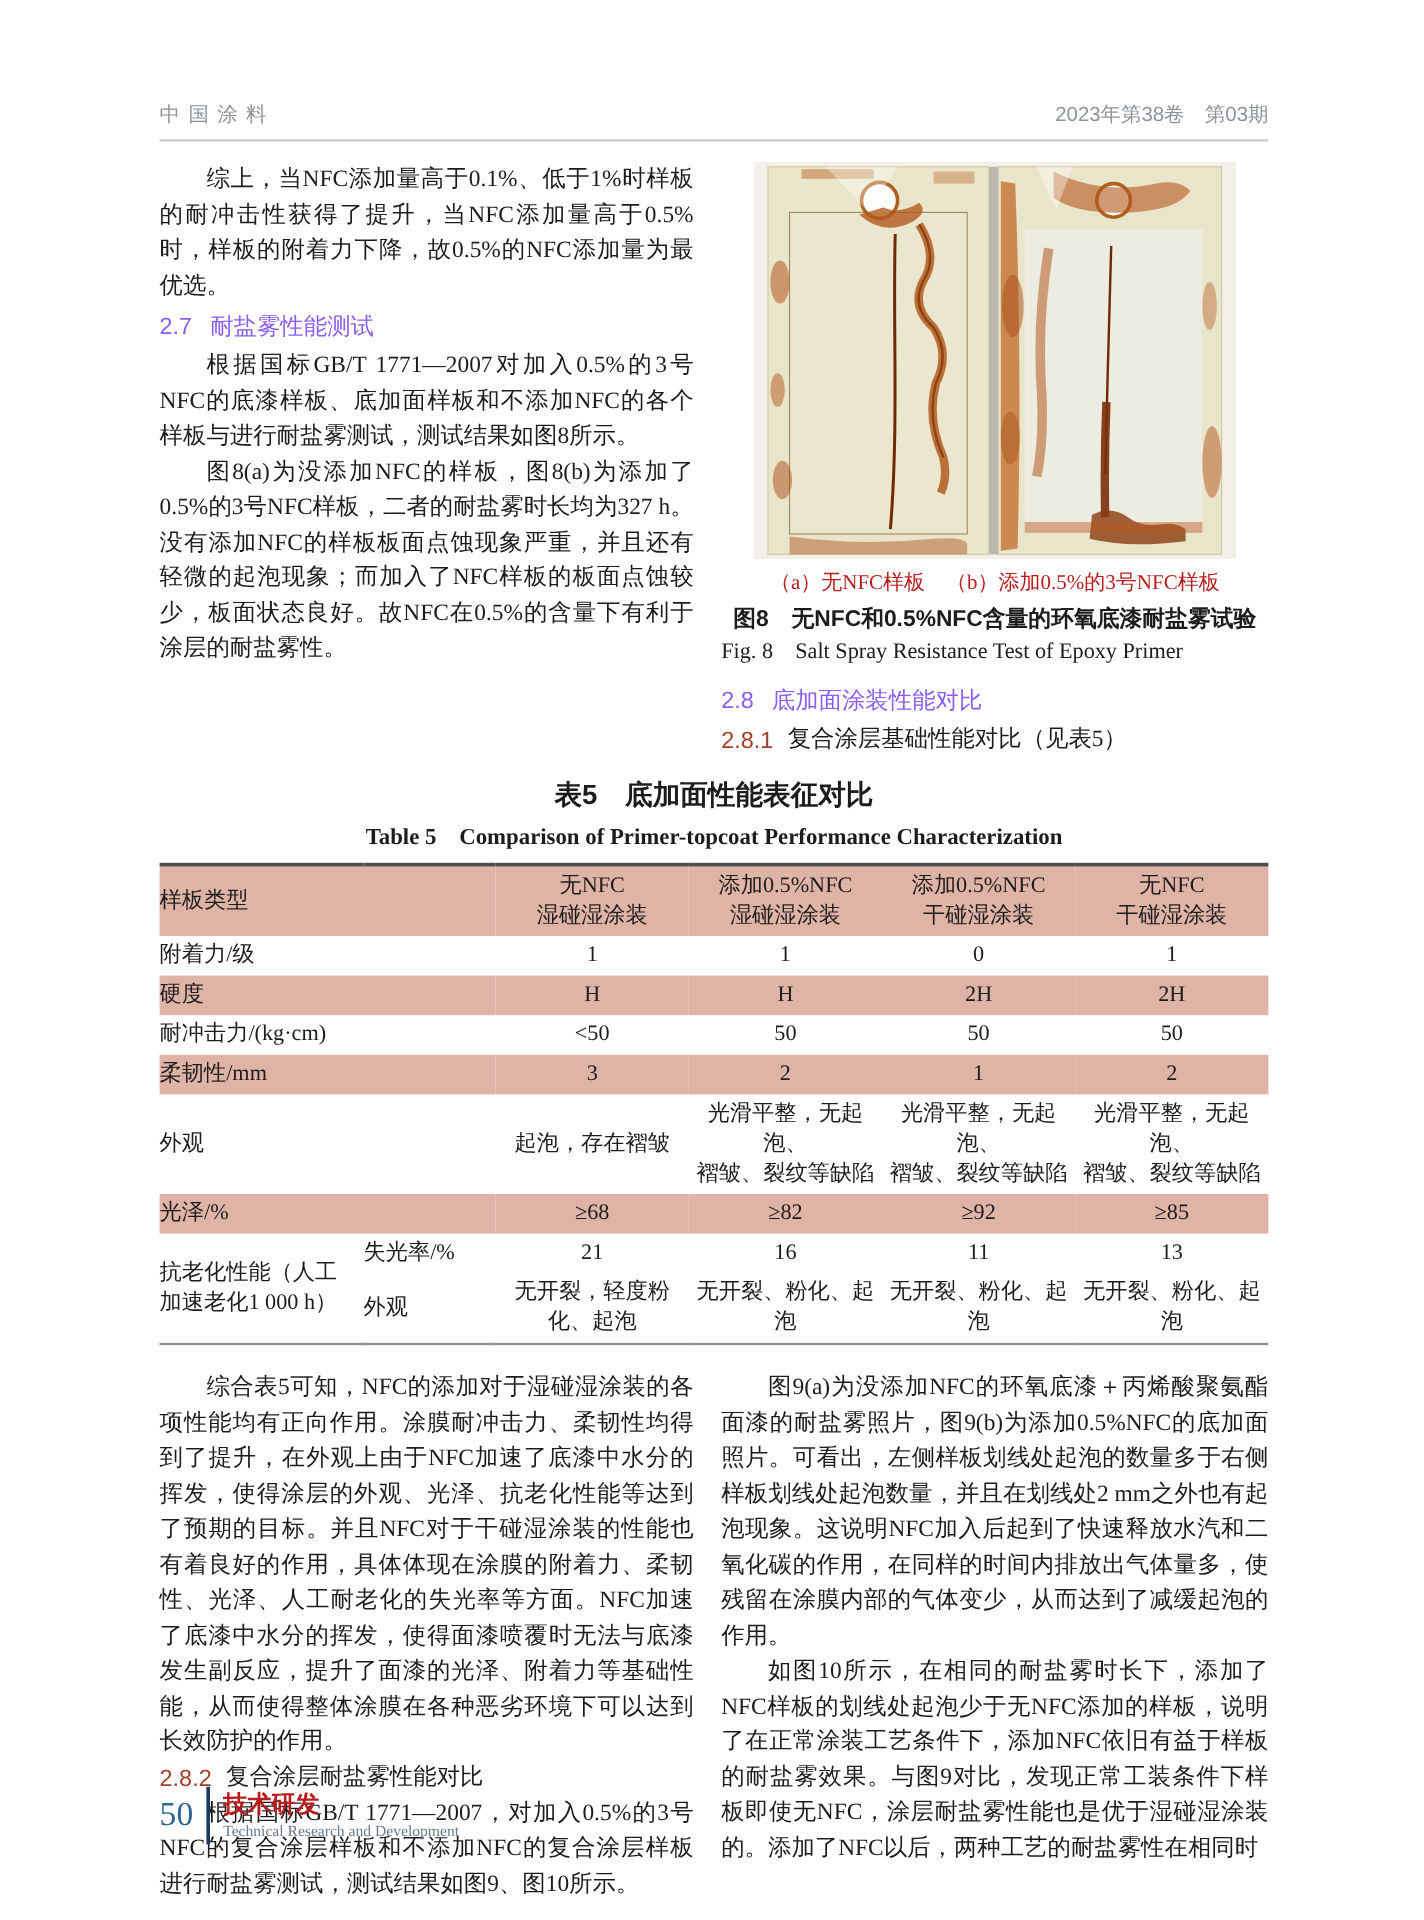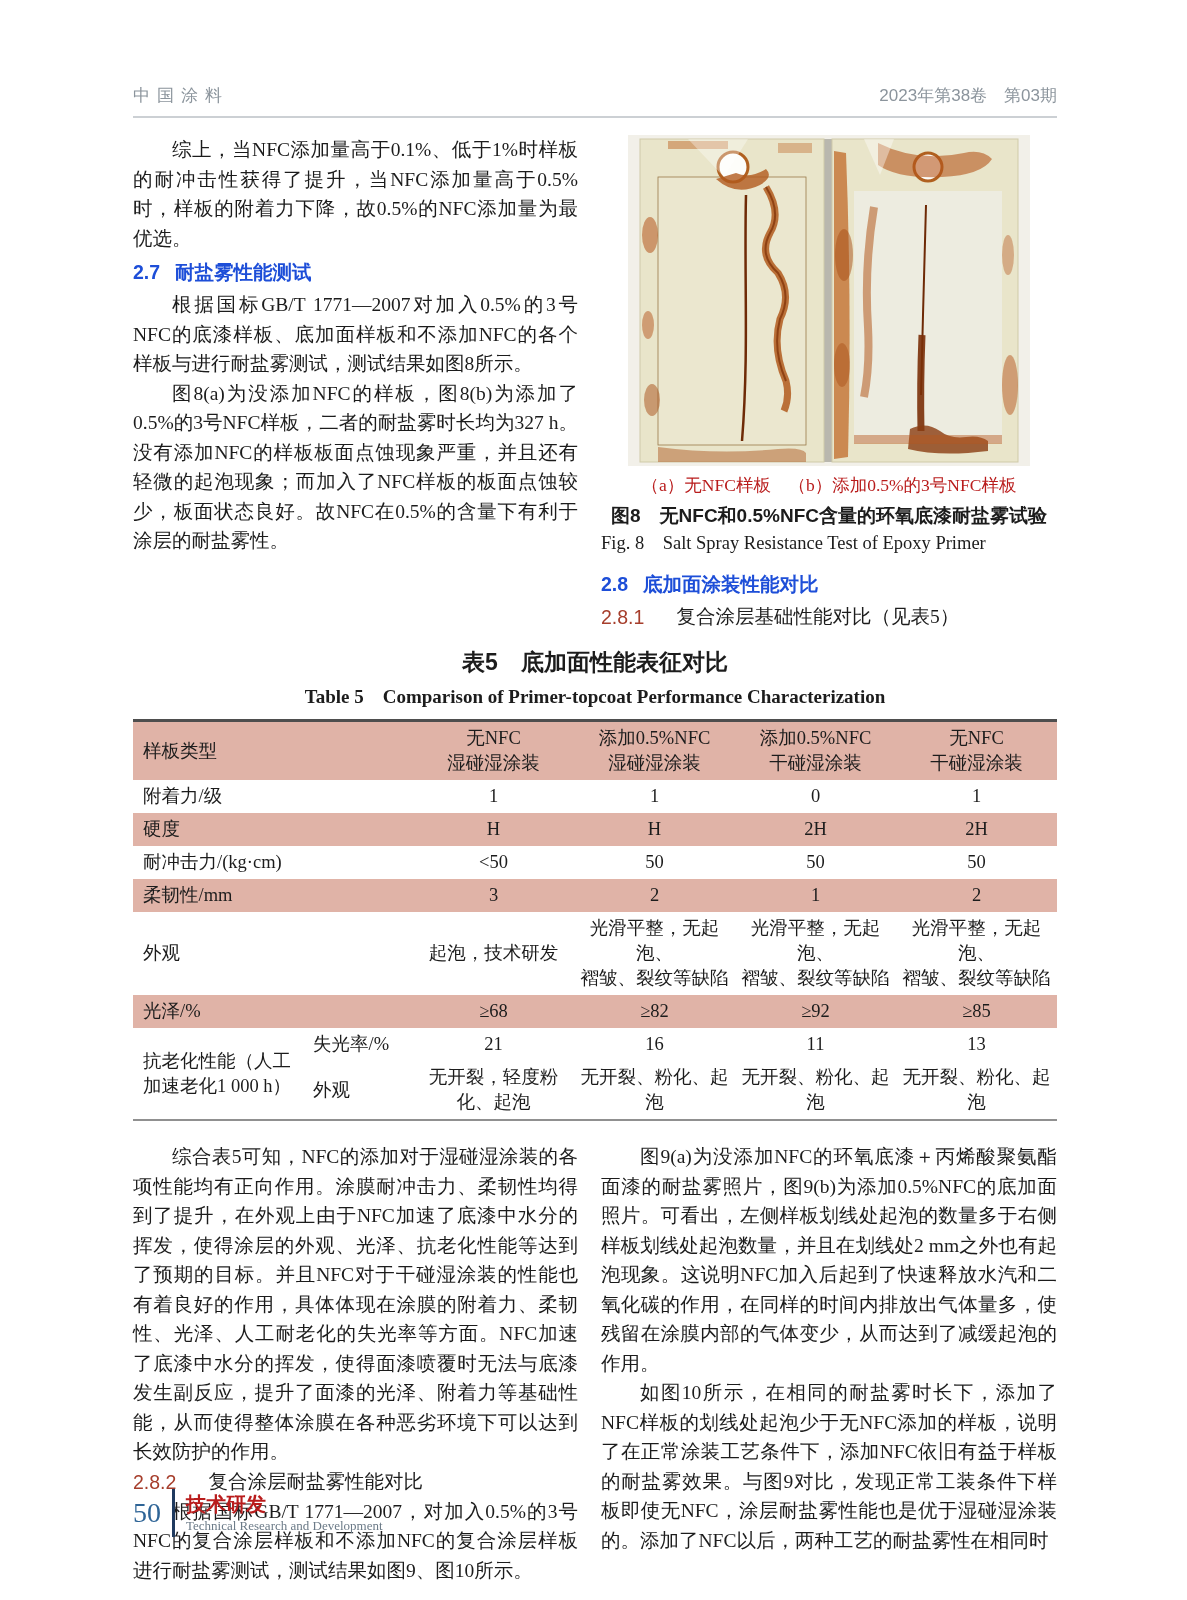--- a/index.html
+++ b/index.html
@@ -21,43 +21,43 @@
   
   .cols { display:flex; gap:23px; }
   .cols.top { margin-top:17px; }
   .cols.bottom { margin-top:21px; }
   .col.left  { width:445px; }
   .col.right { width:456px; }
   p.body { font-size:19.5px; line-height:29.5px; text-align:justify; }
   p.indent { text-indent:2em; }
   h3.sec {
     display:flex; gap:15px; margin:4px 0 3px;
-    font-family:"Liberation Sans", sans-serif; font-weight:bold;
-    font-size:19.5px; line-height:30px; color:#1d4ed8;
-  }
-  h4.subsec { display:flex; gap:32px; font-weight:normal; font-size:19.5px; line-height:30px; }
+    font-family:"Liberation Sans", sans-serif; font-weight:normal;
+    font-size:19.5px; line-height:30px; color:#8b5cf6;
+  }
+  h4.subsec { display:flex; gap:12px; font-weight:normal; font-size:19.5px; line-height:30px; }
   h4.subsec .num { color:#a63e2c; font-family:"Liberation Sans", sans-serif; }
   
   .photo { display:block; width:402px; height:331px; margin:0 auto; }
   .subcap { margin-top:7px; text-align:center; font-size:17.5px; color:#b91c1c; }
   .capzh { margin-top:6px; text-align:center; font-family:"Liberation Sans", sans-serif;
            font-weight:bold; font-size:19px; }
   .capen { text-align:left; font-weight:normal; font-size:18.5px; line-height:28px; }
   .fig-headings { margin-top:12px; }
   
   .tableblock { margin-top:15px; }
   .t-title-zh { text-align:center; font-family:"Liberation Sans", sans-serif; font-weight:bold; font-size:23px; }
   .t-title-en { text-align:center; font-weight:bold; font-size:19px; margin-top:6px; }
   table.t5 {
     width:924px; border-collapse:collapse; margin-top:9px;
     border-top:3px solid #4e4e4e; border-bottom:2px solid #909090;
     font-size:18.5px;
   }
   table.t5 td { text-align:center; vertical-align:middle; padding:4px 2px; line-height:25px; }
-  table.t5 td.lbl { text-align:left; padding-left:10px; }
+  table.t5 td.lbl { text-align:left; padding-left:0; }
   tr.shade { background:#e0b3a7; }
   .pre { white-space:pre-line; }
   
   .pagefooter { position:absolute; left:133px; top:1489px; display:flex; align-items:center; gap:11px; }
   .pageno { font-size:28px; color:#2e6496; }
   .fbar { width:3px; height:48px; background:#1f3a5f; }
   .fzh { font-family:"Liberation Sans", sans-serif; font-weight:bold; font-size:20px; color:#b91c1c; line-height:24px; }
   .fen { font-size:13px; color:#6b7a87; margin-top:2px; }
 </style>
 </head>
@@ -190,21 +190,21 @@
         </tr>
         <tr class="shade">
           <td class="lbl" colspan="2">柔韧性/mm</td>
           <td>3</td>
           <td>2</td>
           <td>1</td>
           <td>2</td>
         </tr>
         <tr>
           <td class="lbl" colspan="2">外观</td>
-          <td>起泡，技术研发</td>
+          <td>起泡，存在褶皱</td>
           <td class="pre">光滑平整，无起泡、
 褶皱、裂纹等缺陷</td>
           <td class="pre">光滑平整，无起泡、
 褶皱、裂纹等缺陷</td>
           <td class="pre">光滑平整，无起泡、
 褶皱、裂纹等缺陷</td>
         </tr>
         <tr class="shade">
           <td class="lbl" colspan="2">光泽/%</td>
           <td>≥68</td>

